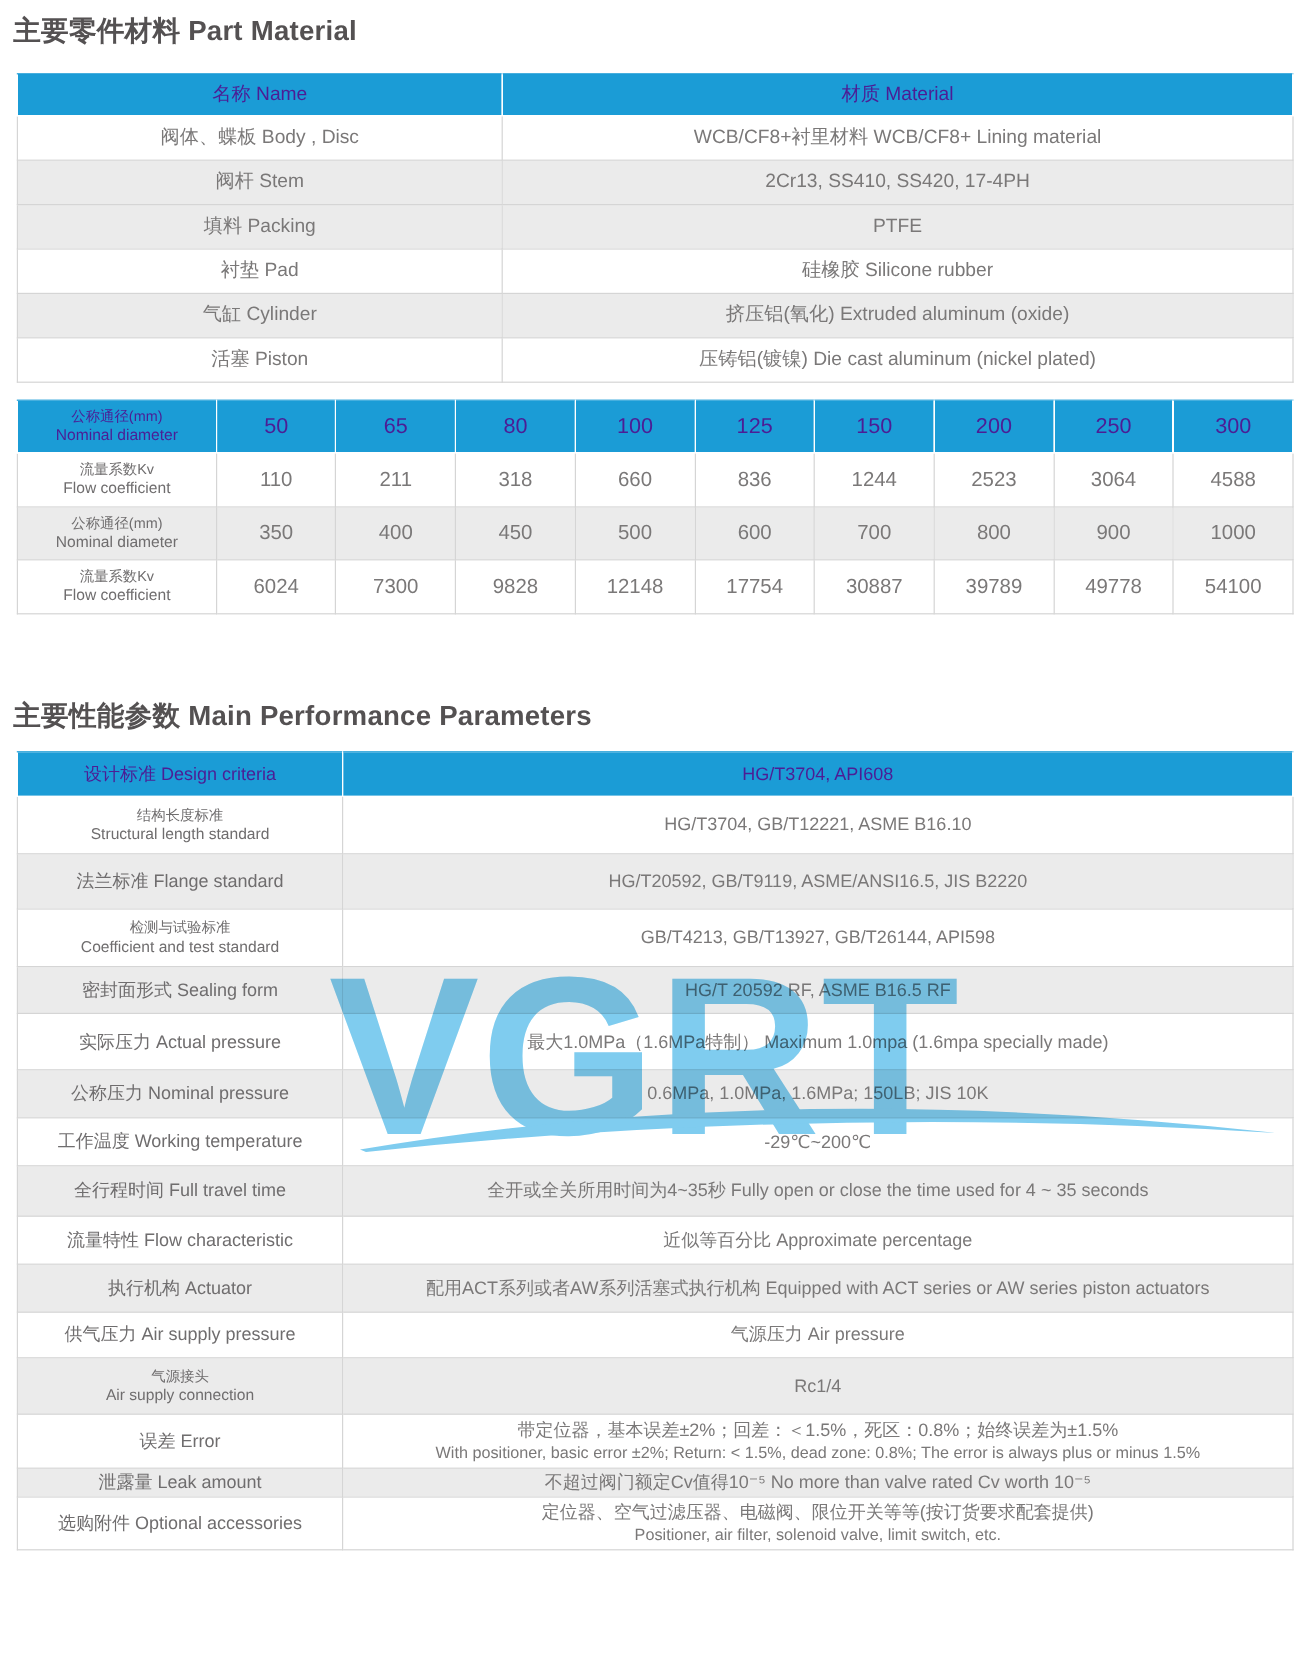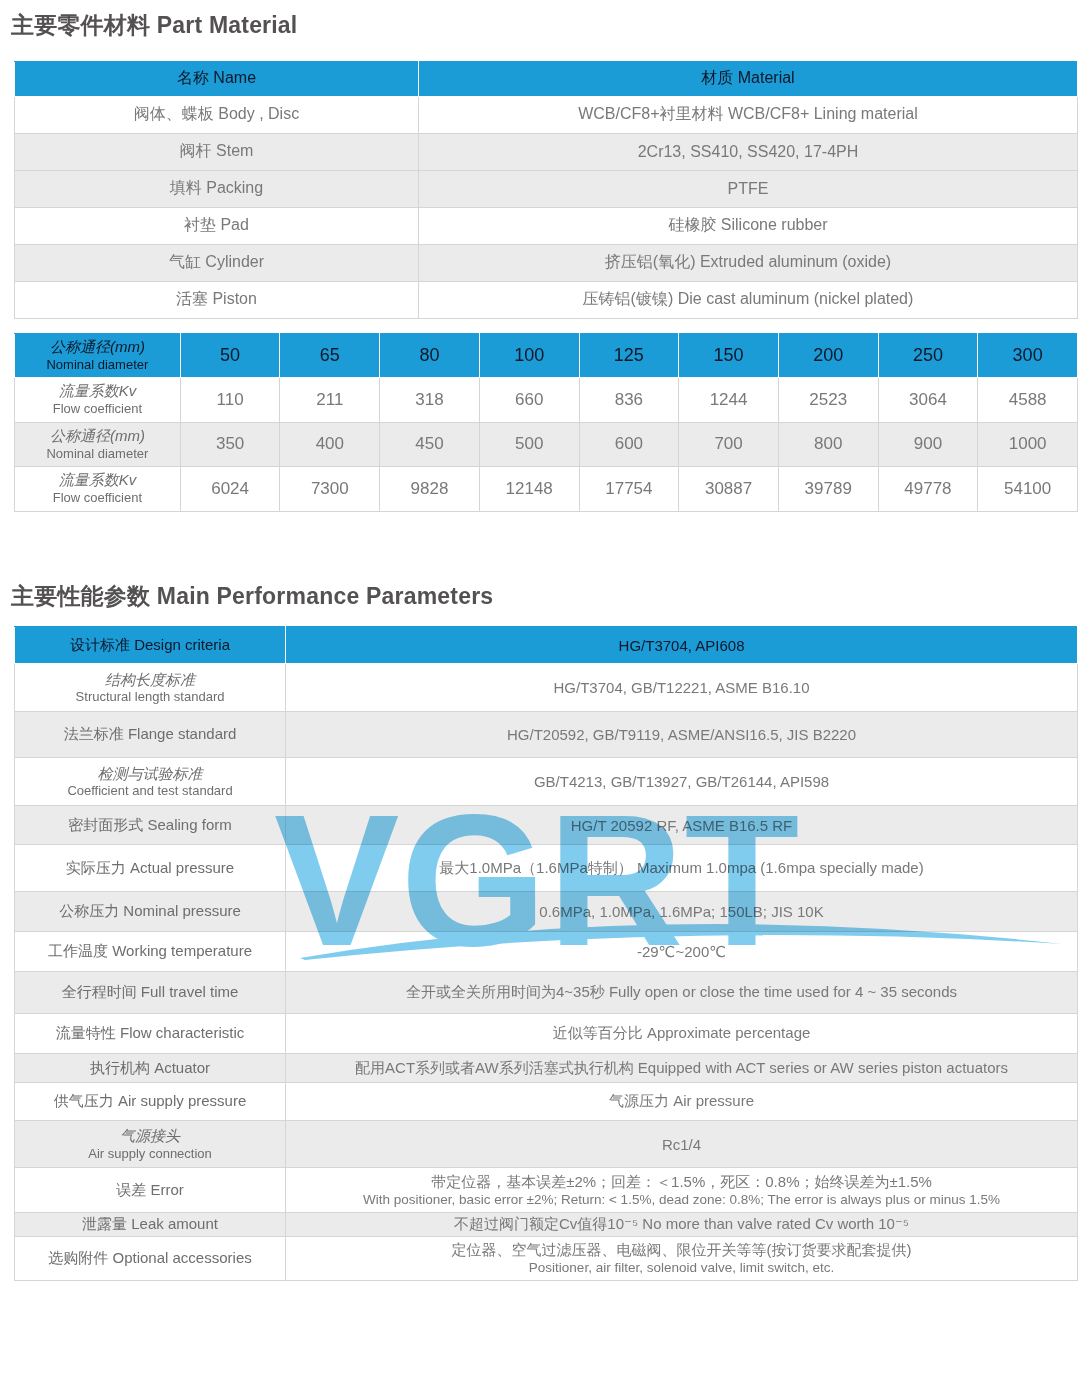--- a/index.html
+++ b/index.html
@@ -39,32 +39,32 @@
   td,th{
     border:1px solid var(--border);
     text-align:center;
     vertical-align:middle;
     padding:2px 4px;
     font-weight:normal;
     overflow:hidden;
   }
   tr.blue td, tr.blue th{
     background:var(--header_blue);
-    color:#0f172a;
+    color:#4c1d95;
     border-color:#fff;
     border-top-color:var(--header_blue);
   }
   tr.gray td{background:var(--row_gray);}
   .lbl{font-size:15px;color:#6f6d6e;}
   .val{font-size:15px;color:#7a7878;}
   .zh{display:block;font-size:15px;line-height:1.25;}
   .en{display:block;font-size:13px;line-height:1.2;}
   .num{font-size:17px;}
   tr.blue .num{font-size:18px;}
-  .cell-2line .zh{font-size:15px;font-style:italic;}
+  .cell-2line .zh{font-size:12px;}
   .cell-2line .en{font-size:13px;}
   .val-2line .zh{font-size:15px;line-height:1.35;}
   .val-2line .en{font-size:13.5px;line-height:1.25;}
   .tbl1 td{font-size:16px;}
   .tbl1 tr.blue th{font-size:16px;}
 
   
   .watermark{
     position:absolute;left:0;top:0;width:1092px;height:1397px;
     pointer-events:none;
@@ -253,21 +253,21 @@
       <td class="val">-29℃~200℃</td>
     </tr>
     <tr class="gray" style="height:42px">
       <td class="lbl">全行程时间 Full travel time</td>
       <td class="val">全开或全关所用时间为4~35秒 Fully open or close the time used for 4 ~ 35 seconds</td>
     </tr>
     <tr style="height:40px">
       <td class="lbl">流量特性 Flow characteristic</td>
       <td class="val">近似等百分比 Approximate percentage</td>
     </tr>
-    <tr class="gray" style="height:29px">
+    <tr class="gray" style="height:40px">
       <td class="lbl">执行机构 Actuator</td>
       <td class="val">配用ACT系列或者AW系列活塞式执行机构 Equipped with ACT series or AW series piston actuators</td>
     </tr>
     <tr style="height:38px">
       <td class="lbl">供气压力 Air supply pressure</td>
       <td class="val">气源压力 Air pressure</td>
     </tr>
     <tr class="gray" style="height:47px">
       <td class="lbl cell-2line">
         <span class="zh">气源接头</span>

